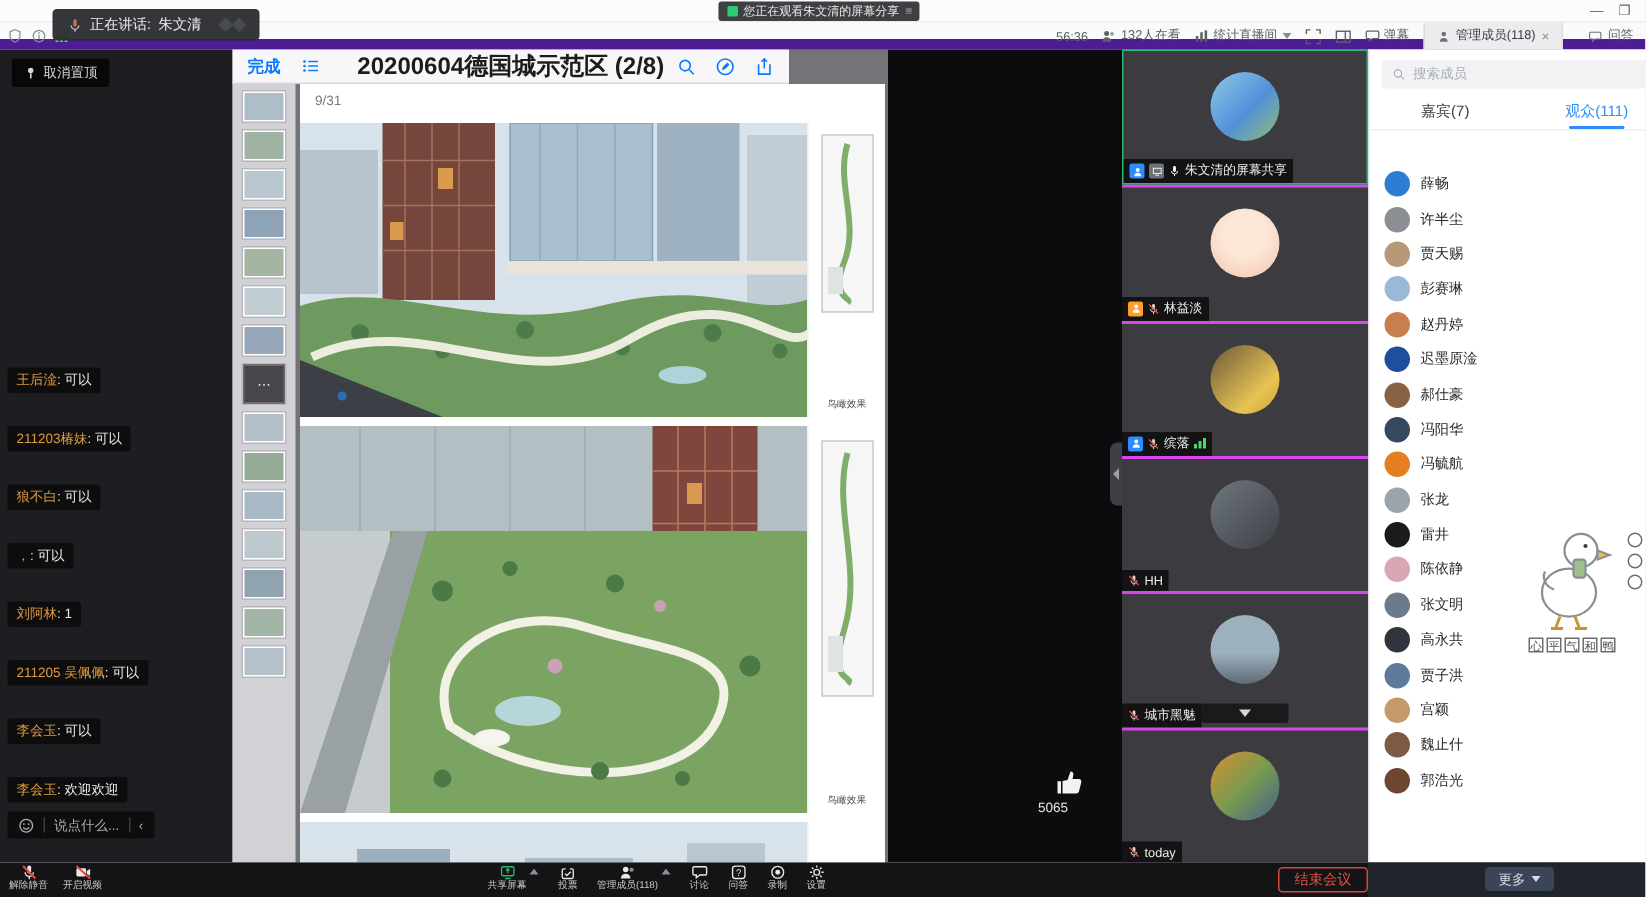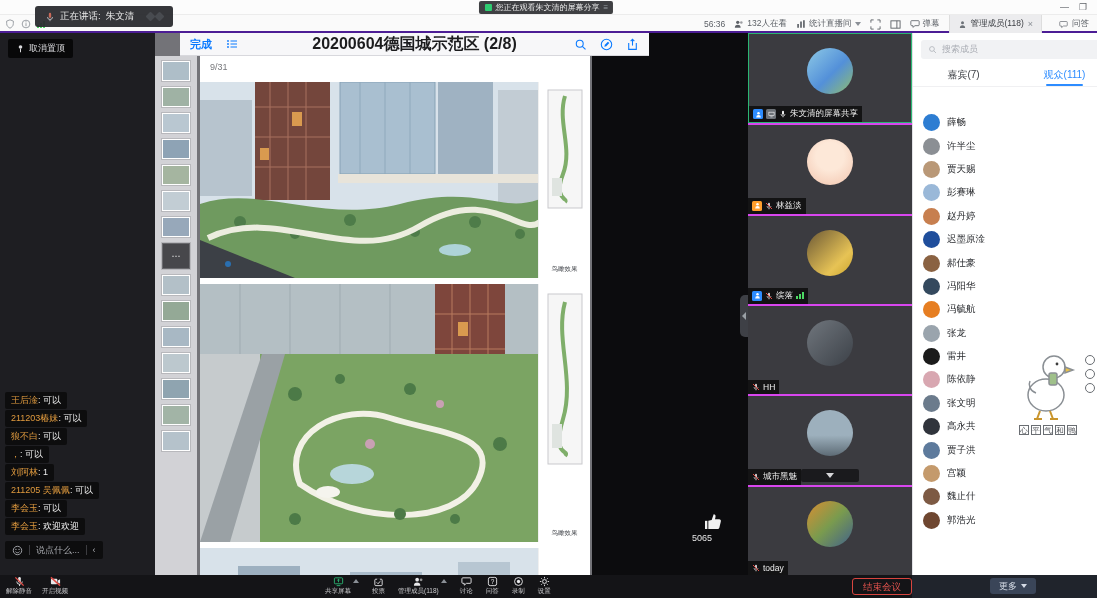--- a/index.html
+++ b/index.html
@@ -8,47 +8,47 @@
   #app { position:relative; width:1097px; height:598px; background:#fff; overflow:hidden; margin:0 auto; }
 
   
   .titlebar { position:absolute; left:0; top:0; width:1097px; height:15px; background:#fcfcfc; border-bottom:1px solid #ececec; }
   .share-pill { position:absolute; left:50%; top:1px; transform:translateX(-52%); height:13px; background:#3f4043; border-radius:2px; display:flex; align-items:center; gap:4px; padding:0 6px; color:#e8e8e8; font-size:8px; white-space:nowrap; }
   .share-pill .gdot { width:7px; height:7px; background:#2ecc71; border-radius:1px; }
   .share-pill .menu { color:#9aa0a6; font-size:8px; letter-spacing:-1px; }
   .win-controls { position:absolute; right:10px; top:0px; display:flex; gap:10px; color:#606368; font-size:9px; line-height:14px; }
 
   
-  .toolbar2 { position:absolute; left:0; top:15px; width:1097px; height:18px; background:#fafafa; border-bottom:2px solid #4c1d95; }
+  .toolbar2 { position:absolute; left:0; top:15px; width:1097px; height:18px; background:#fafafa; border-bottom:7px solid #4c1d95; }
   .tb2-left { position:absolute; left:5px; top:0; height:18px; display:flex; align-items:center; gap:6px; color:#8a8f96; }
   .tb2-right { position:absolute; right:0; top:0; height:18px; display:flex; align-items:center; gap:9px; color:#5d6167; font-size:8.5px; }
   .tb2-item { display:flex; align-items:center; gap:3px; white-space:nowrap; }
   .tb2-tab { display:flex; align-items:center; gap:4px; height:18px; padding:0 8px; font-size:8.5px; }
   .tb2-tab.active { background:#ececee; border-left:1px solid #ddd; border-right:1px solid #ddd; color:#3a3d42; }
   .tb2-tab .x { color:#8a8f96; font-size:9px; }
   .caret-down { width:0; height:0; border-left:3px solid transparent; border-right:3px solid transparent; border-top:4px solid #8a8f96; }
 
   
   .dark-left { position:absolute; left:0; top:33px; width:155px; height:542px; background:#1e1e22; }
   .pin-pill { position:absolute; left:8px; top:6px; display:flex; align-items:center; gap:4px; background:rgba(0,0,0,.72); border-radius:2px; padding:3px 8px; color:#d9d9dc; font-size:9px; }
-  .chat-stack { position:absolute; left:5px; bottom:40px; display:flex; flex-direction:column; align-items:flex-start; gap:1px; }
+  .chat-stack { position:absolute; left:5px; bottom:40px; display:flex; flex-direction:column; align-items:flex-start; gap:22px; }
   .chat-msg { background:rgba(10,10,10,.82); border-radius:2px; padding:2px 6px; font-size:9px; color:#ececec; white-space:nowrap; }
   .chat-msg .nm { color:#e09a3e; }
   .chat-input { position:absolute; left:5px; bottom:16px; height:18px; display:flex; align-items:center; gap:6px; background:rgba(10,10,10,.82); border-radius:2px; padding:0 7px; color:#a9abb0; font-size:9px; }
   .chat-input .sep { width:1px; height:10px; background:#3c3c40; }
 
   
   .speaking-pill { position:absolute; left:35px; top:6px; height:21px; background:rgba(42,43,47,.95); border-radius:3px; display:flex; align-items:center; gap:5px; padding:0 10px; color:#ececec; font-size:9.5px; z-index:30; white-space:nowrap; }
   .logo-diamonds { display:flex; gap:2px; margin-left:8px; opacity:.5; }
   .logo-diamonds i { width:7px; height:7px; background:#5c6066; transform:rotate(45deg); border-radius:1px; }
 
   
   .share-region { position:absolute; left:155px; top:33px; width:593px; height:542px; background:#0c0c0e; }
   .viewer { position:absolute; left:0; top:0; width:437px; height:542px; background:#737378; }
-  .vheader { position:absolute; left:0; top:0; width:469px; height:23px; background:#f7f7f9; border-bottom:1px solid #d8d8dd; display:flex; align-items:center;margin-left:25px; }
+  .vheader { position:absolute; left:0; top:0; width:371px; height:23px; background:#f7f7f9; border-bottom:1px solid #d8d8dd; display:flex; align-items:center; }
   .vdone { color:#0a7aff; font-size:11px; font-weight:bold; margin-left:10px; }
   .vlist { margin-left:14px; color:#0a7aff; display:flex; }
   .vtitle { position:absolute; left:0; right:0; text-align:center; font-size:16px; font-weight:bold; color:#1c1c1e; pointer-events:none; }
   .vicons { position:absolute; right:10px; top:0; height:23px; display:flex; align-items:center; gap:13px; color:#0a7aff; }
   .vbody { position:absolute; left:0; top:23px; width:437px; height:519px; display:flex; }
   .rail { width:42px; background:#d2d2d6; overflow:hidden; padding-top:5px; }
   .thumb { width:28px; height:20px; margin:0 auto 6px auto; border:1px solid #fff; box-shadow:0 0 0 1px rgba(0,0,0,.12); }
   .thumb.active { height:26px; background:#47474b !important; border:1px solid #6a6a6e; color:#e6e6e6; font-size:9px; text-align:center; line-height:24px; }
   .page-wrap { position:relative; flex:1; }
   .page { position:absolute; left:3px; right:2px; top:0; bottom:0; background:#fff; overflow:hidden; }

